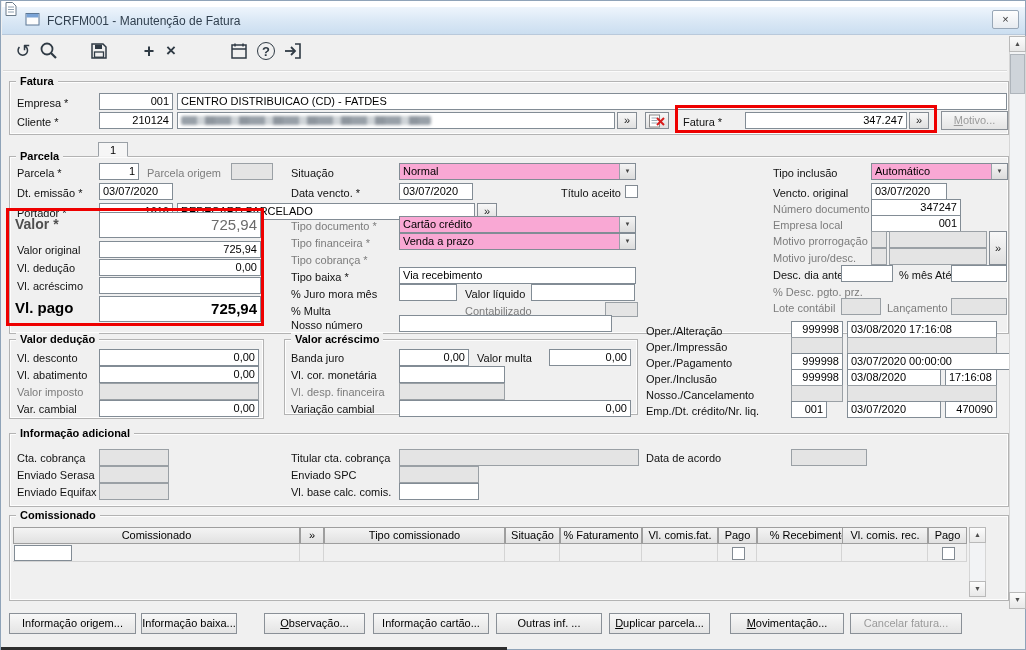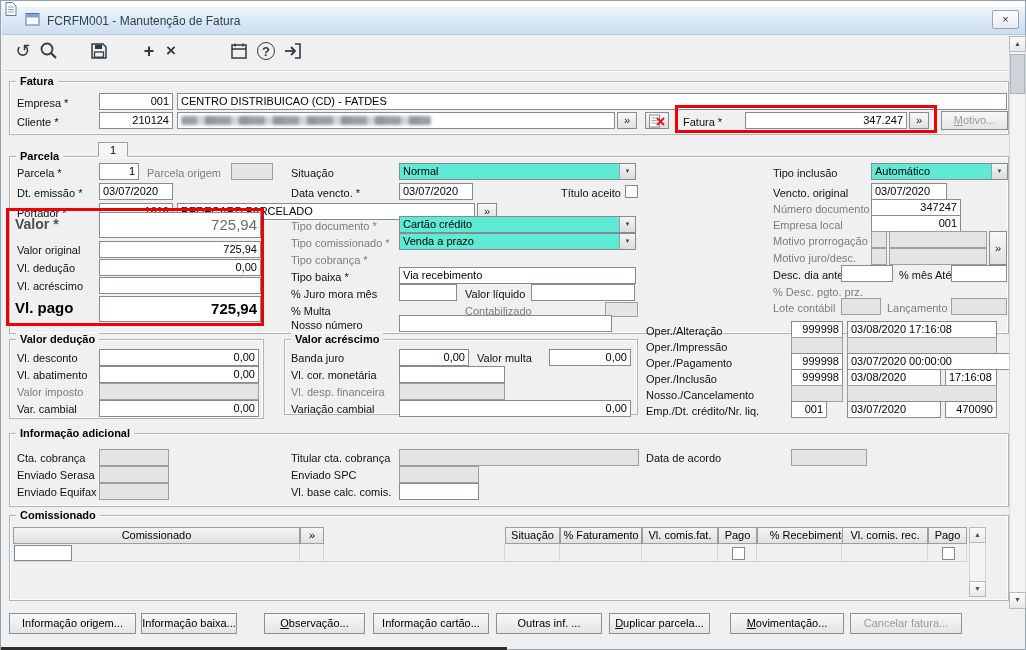--- a/index.html
+++ b/index.html
@@ -20,21 +20,21 @@
 .gray{color:#6b6b6b}
 .bold{font-weight:bold}
 .biglbl{font-size:14px;font-weight:bold;color:#4f4f4f}
 .biglbl2{font-size:15px;font-weight:bold;color:#000}
 .grp{position:absolute;border:1px solid #b3b3b3;box-shadow:inset 1px 1px 0 #fdfdfd,inset -1px -1px 0 #fdfdfd}
 .gl{position:absolute;top:-7px;left:6px;background:#f0f0f0;padding:0 4px;font-size:11px;font-weight:bold;line-height:13px;color:#000;white-space:nowrap}
 .sbtn{position:absolute;height:17px;background:linear-gradient(#f8f8f8,#e0e0e0);border:1px solid #848c94;font-size:11px;line-height:15px;text-align:center;color:#222}
 .btn{position:absolute;height:21px;background:linear-gradient(#f8f8f8,#e4e4e4);border:1px solid #8a9097;font-size:11px;line-height:19px;text-align:center;color:#000;white-space:nowrap;overflow:hidden}
 .offb{color:#9b9b9b}
 .ak::first-letter{text-decoration:underline}
-.ddl{position:absolute;height:17px;border:1px solid #828c95;background:#5eead4;display:flex}
+.ddl{position:absolute;height:17px;border:1px solid #828c95;background:#f9a8d4;display:flex}
 .ddl .t{flex:1;font-size:11px;line-height:15px;padding:0 3px;white-space:nowrap;overflow:hidden;color:#000}
 .ddl .a{width:16px;background:linear-gradient(#f4f4f4,#dcdcdc);border-left:1px solid #98a0a8;text-align:center;font-size:6px;line-height:15px;color:#444}
 .offd{background:#e7e7e7}
 .cb{position:absolute;width:13px;height:13px;background:#fff;border:1px solid #828a92}
 .hl{position:absolute;border:3px solid #ee0000;z-index:6;pointer-events:none}
 .tab{position:absolute;background:#f6f6f6;border:1px solid #9aa0a6;border-bottom:1px solid #f0f0f0;font-size:11px;text-align:center;line-height:14px;z-index:2}
 .gh{position:absolute;top:526px;height:17px;background:linear-gradient(#f4f4f4,#e1e1e1);border:1px solid #9e9e9e;font-size:11px;line-height:15px;text-align:center;color:#000;overflow:hidden;white-space:nowrap}
 .gc{position:absolute;top:543px;height:18px;border-right:1px solid #d4d4d4;border-bottom:1px solid #d4d4d4}
 .vtrack{position:absolute;background:#f2f3f5;border:1px solid #d6d6d6}
 .varrow{position:absolute;background:linear-gradient(#fcfcfc,#e8e8e8);border:1px solid #b9b9b9;text-align:center;color:#4e4e4e;font-size:7px;line-height:14px}
@@ -176,21 +176,21 @@
   <span class="lbl" style="left:290px;top:186px">Data vencto. *</span>
   <div class="fld" style="left:398px;top:182px;width:74px">03/07/2020</div>
   <span class="lbl" style="left:560px;top:186px">Título aceito</span>
   <span class="cb" style="left:624px;top:184px"></span>
 
   <span class="lbl dim" style="left:290px;top:219px">Tipo documento *</span>
   <div class="ddl" style="left:398px;top:215px;width:237px">
     <span class="t">Cartão crédito</span>
       <span class="a">▼</span>
   </div>
-  <span class="lbl dim" style="left:290px;top:236px">Tipo comissionado *</span>
+  <span class="lbl dim" style="left:290px;top:236px">Tipo financeira *</span>
   <div class="ddl" style="left:398px;top:232px;width:237px">
     <span class="t">Venda a prazo</span>
       <span class="a">▼</span>
   </div>
   <span class="lbl dim" style="left:290px;top:253px">Tipo cobrança *</span>
   <span class="lbl" style="left:290px;top:270px">Tipo baixa *</span>
   <div class="fld" style="left:398px;top:266px;width:237px">Via recebimento</div>
   <span class="lbl" style="left:290px;top:287px">% Juro mora mês</span>
   <div class="fld" style="left:398px;top:283px;width:58px"></div>
   <span class="lbl" style="left:464px;top:287px">Valor líquido</span>
@@ -281,20 +281,21 @@
   <div class="fld off" style="left:398px;top:448px;width:240px"></div>
   <span class="lbl" style="left:290px;top:468px">Enviado SPC</span>
   <div class="fld off" style="left:398px;top:465px;width:80px"></div>
   <span class="lbl" style="left:290px;top:485px">Vl. base calc. comis.</span>
   <div class="fld" style="left:398px;top:482px;width:80px"></div>
   <span class="lbl" style="left:645px;top:451px">Data de acordo</span>
   <div class="fld off" style="left:790px;top:448px;width:76px"></div>
 
   <div class="gh" style="left:12px;width:287px">Comissionado</div>
   <div class="gh" style="left:299px;width:24px">»</div>
+  <div class="gh" style="left:323px;width:181px">Tipo comissionado</div>
   <div class="gh" style="left:504px;width:55px">Situação</div>
   <div class="gh" style="left:559px;width:82px">% Faturamento</div>
   <div class="gh" style="left:641px;width:76px">Vl. comis.fat.</div>
   <div class="gh" style="left:717px;width:39px">Pago</div>
   <div class="gh" style="left:756px;width:103px">% Recebimento</div>
   <div class="gh" style="left:841px;width:86px">Vl. comis. rec.</div>
   <div class="gh" style="left:927px;width:39px">Pago</div>
 
   <div class="gc" style="left:12px;width:287px"></div>
   <div class="gc" style="left:299px;width:24px"></div>

